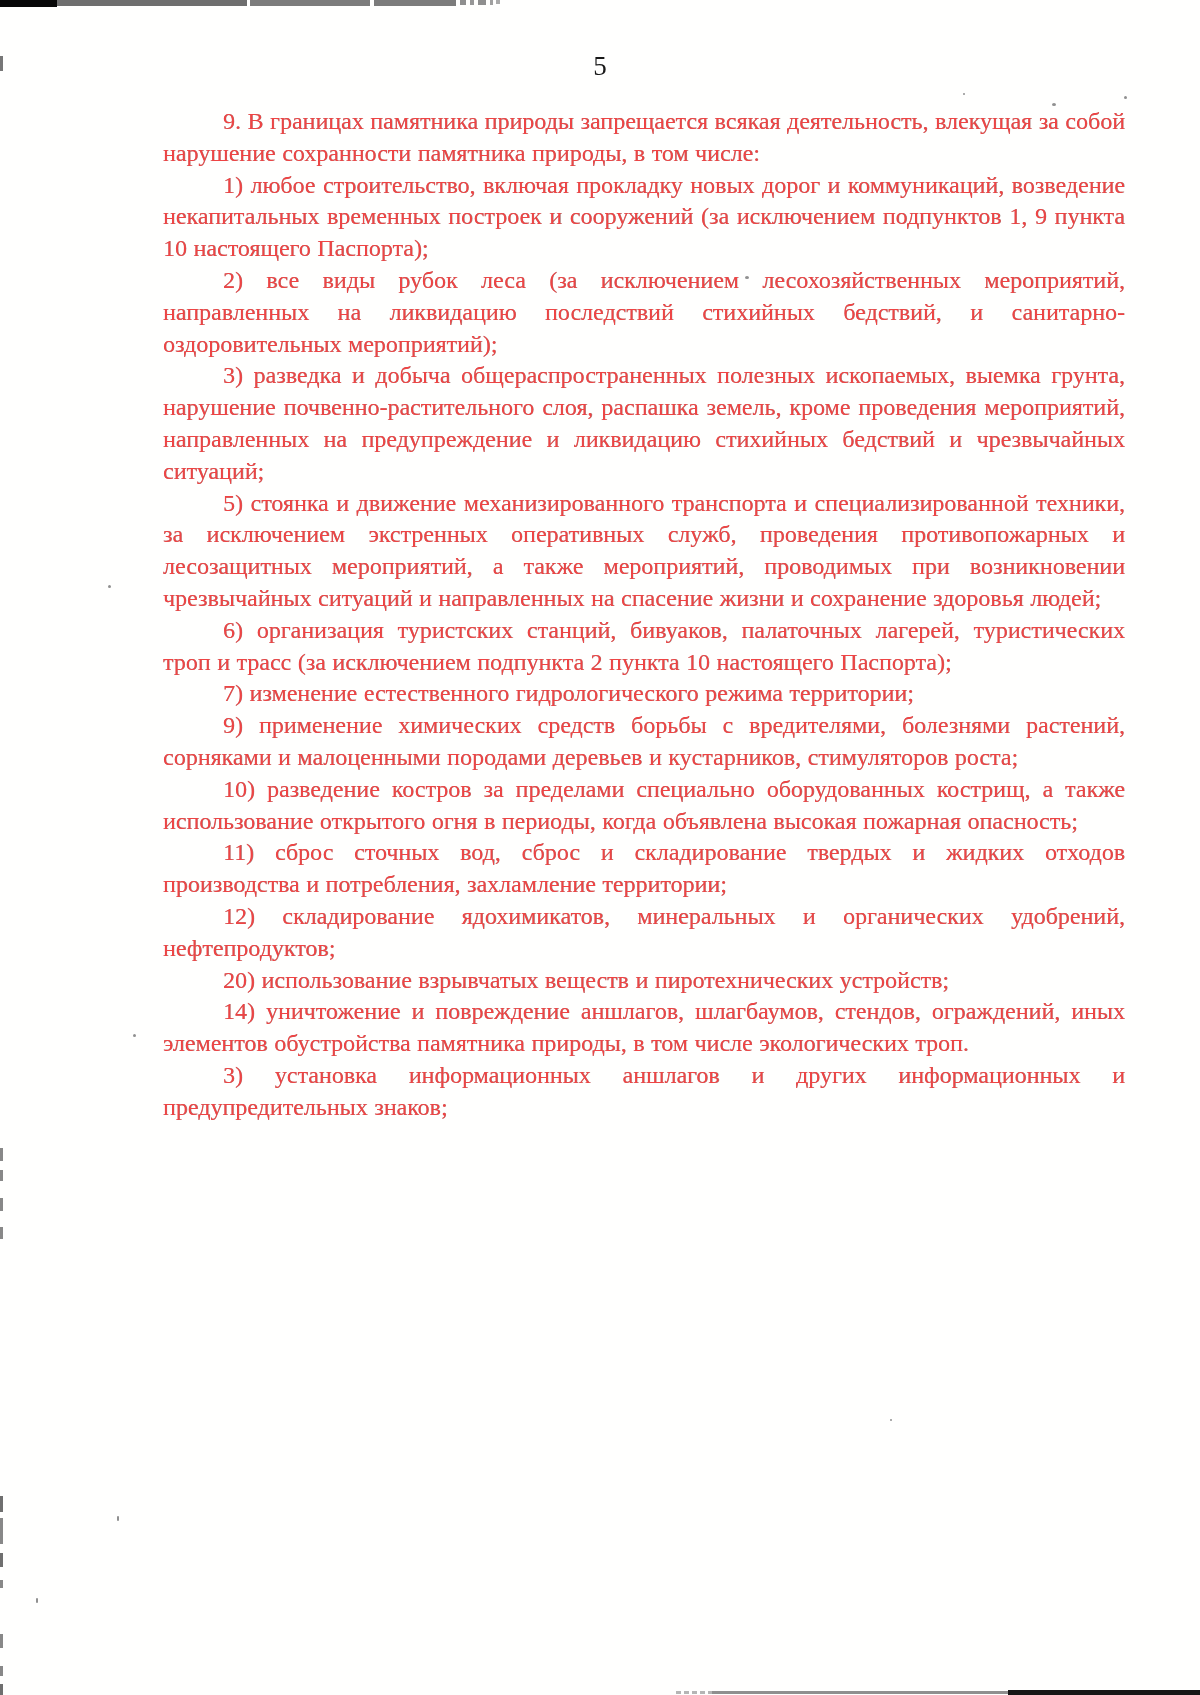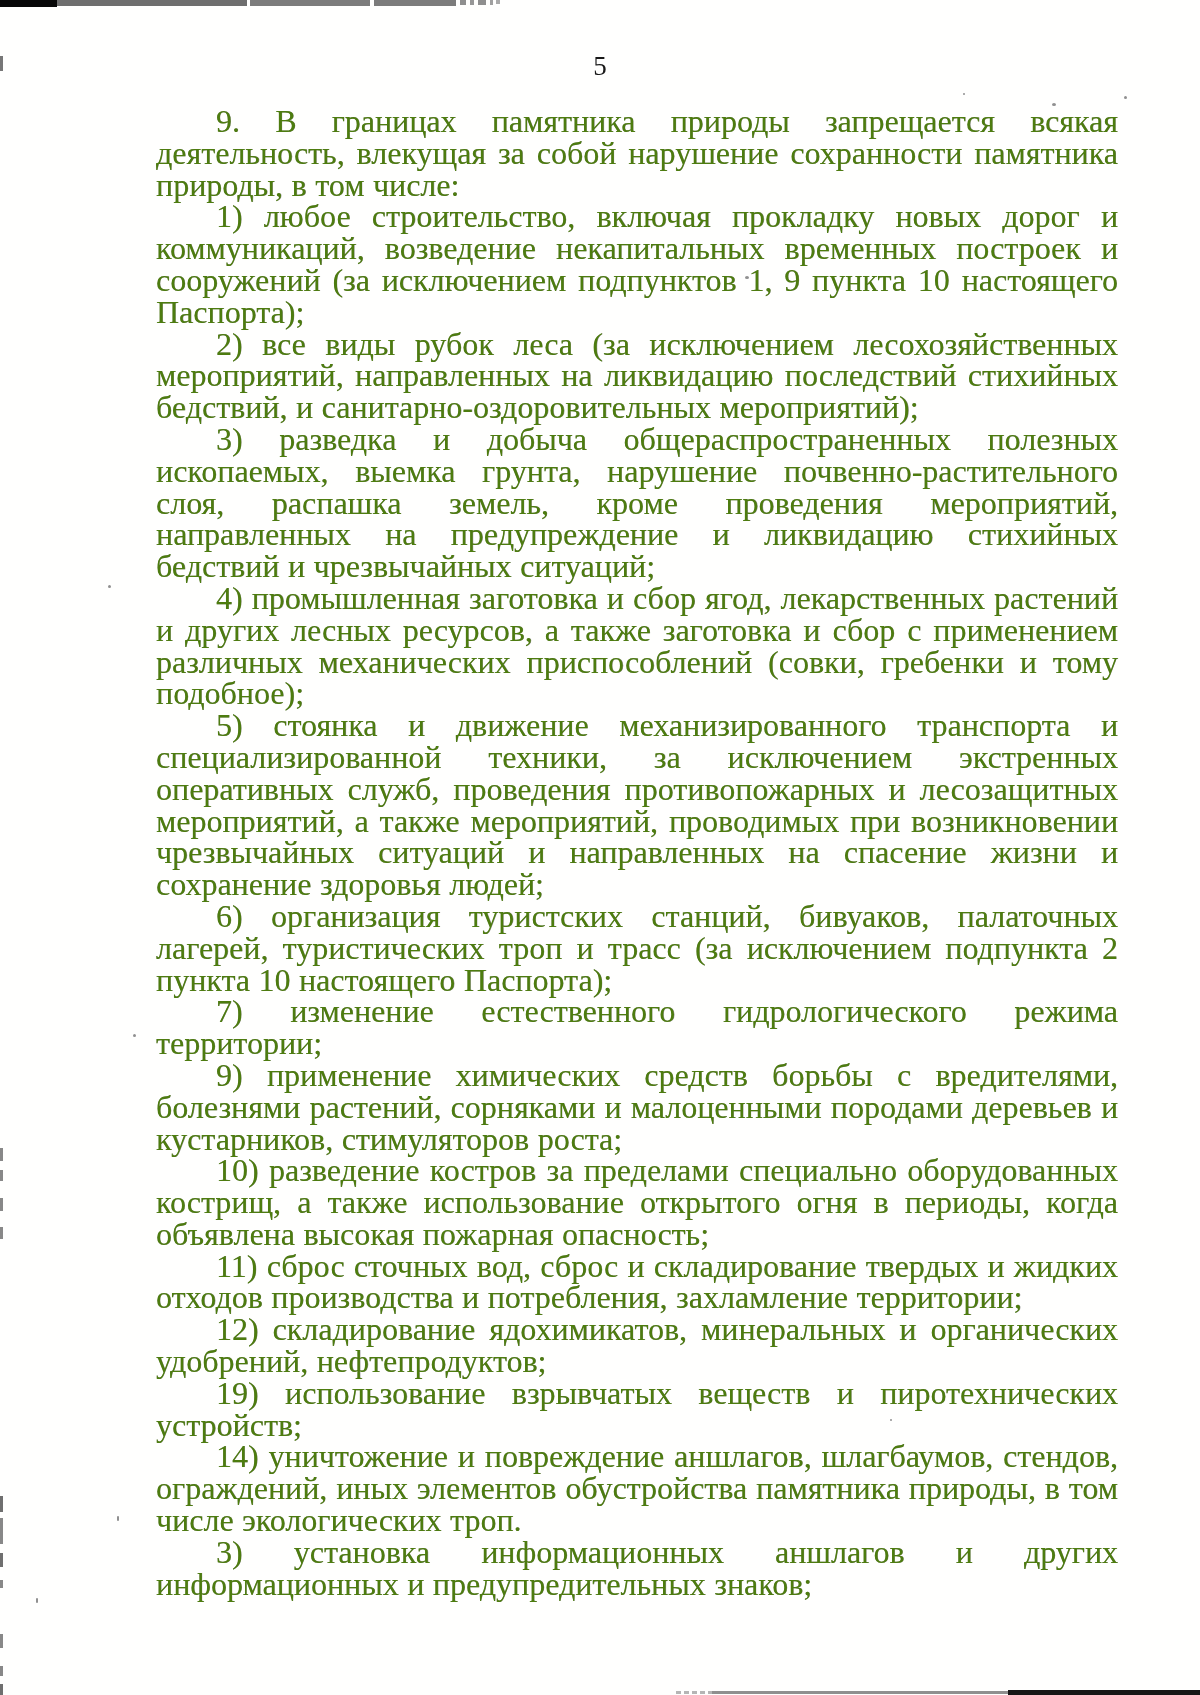--- a/index.html
+++ b/index.html
@@ -23,27 +23,27 @@
     top: 51px;
     left: 0;
     width: 1200px;
     text-align: center;
     font-family: "Liberation Serif", serif;
     font-size: 27px;
     color: #181818;
   }
   .content {
     position: absolute;
-    left: 156px;
+    left: 163px;
     top: 106px;
     width: 962px;
     font-family: "Liberation Serif", serif;
-    font-size: 32px;
+    font-size: 24px;
     line-height: 31.8px;
-    color: #4d7c0f;
+    color: #ef4444;
     text-align: justify;
     text-shadow: 0.3px 0.3px 0 rgba(20,20,20,0.45);
   }
   .content p {
     margin: 0;
     padding: 0;
     text-indent: 60px;
     word-spacing: 0.5px;
   }
   
@@ -131,26 +131,25 @@
   <div class="speck sp8"></div>
   <div class="speck sp9"></div>
 
   <div class="page-number">5</div>
 
   <div class="content">
     <p>9. В границах памятника природы запрещается всякая деятельность, влекущая за собой нарушение сохранности памятника природы, в том числе:</p>
     <p>1) любое строительство, включая прокладку новых дорог и коммуникаций, возведение некапитальных временных построек и сооружений (за исключением подпунктов 1, 9 пункта 10 настоящего Паспорта);</p>
     <p>2) все виды рубок леса (за исключением лесохозяйственных мероприятий, направленных на ликвидацию последствий стихийных бедствий, и санитарно-оздоровительных мероприятий);</p>
     <p>3) разведка и добыча общераспространенных полезных ископаемых, выемка грунта, нарушение почвенно-растительного слоя, распашка земель, кроме проведения мероприятий, направленных на предупреждение и ликвидацию стихийных бедствий и чрезвычайных ситуаций;</p>
-    <p>4) промышленная заготовка и сбор ягод, лекарственных растений и других лесных ресурсов, а также заготовка и сбор с применением различных механических приспособлений (совки, гребенки и тому подобное);</p>
     <p>5) стоянка и движение механизированного транспорта и специализированной техники, за исключением экстренных оперативных служб, проведения противопожарных и лесозащитных мероприятий, а также мероприятий, проводимых при возникновении чрезвычайных ситуаций и направленных на спасение жизни и сохранение здоровья людей;</p>
     <p>6) организация туристских станций, бивуаков, палаточных лагерей, туристических троп и трасс (за исключением подпункта 2 пункта 10 настоящего Паспорта);</p>
     <p>7) изменение естественного гидрологического режима территории;</p>
     <p>9) применение химических средств борьбы с вредителями, болезнями растений, сорняками и малоценными породами деревьев и кустарников, стимуляторов роста;</p>
     <p>10) разведение костров за пределами специально оборудованных кострищ, а также использование открытого огня в периоды, когда объявлена высокая пожарная опасность;</p>
     <p>11) сброс сточных вод, сброс и складирование твердых и жидких отходов производства и потребления, захламление территории;</p>
     <p>12) складирование ядохимикатов, минеральных и органических удобрений, нефтепродуктов;</p>
-    <p>19) использование взрывчатых веществ и пиротехнических устройств;</p>
+    <p>20) использование взрывчатых веществ и пиротехнических устройств;</p>
     <p>14) уничтожение и повреждение аншлагов, шлагбаумов, стендов, ограждений, иных элементов обустройства памятника природы, в том числе экологических троп.</p>
     <p>3) установка информационных аншлагов и других информационных и предупредительных знаков;</p>
   </div>
 
 </div>
 
 </body></html>

